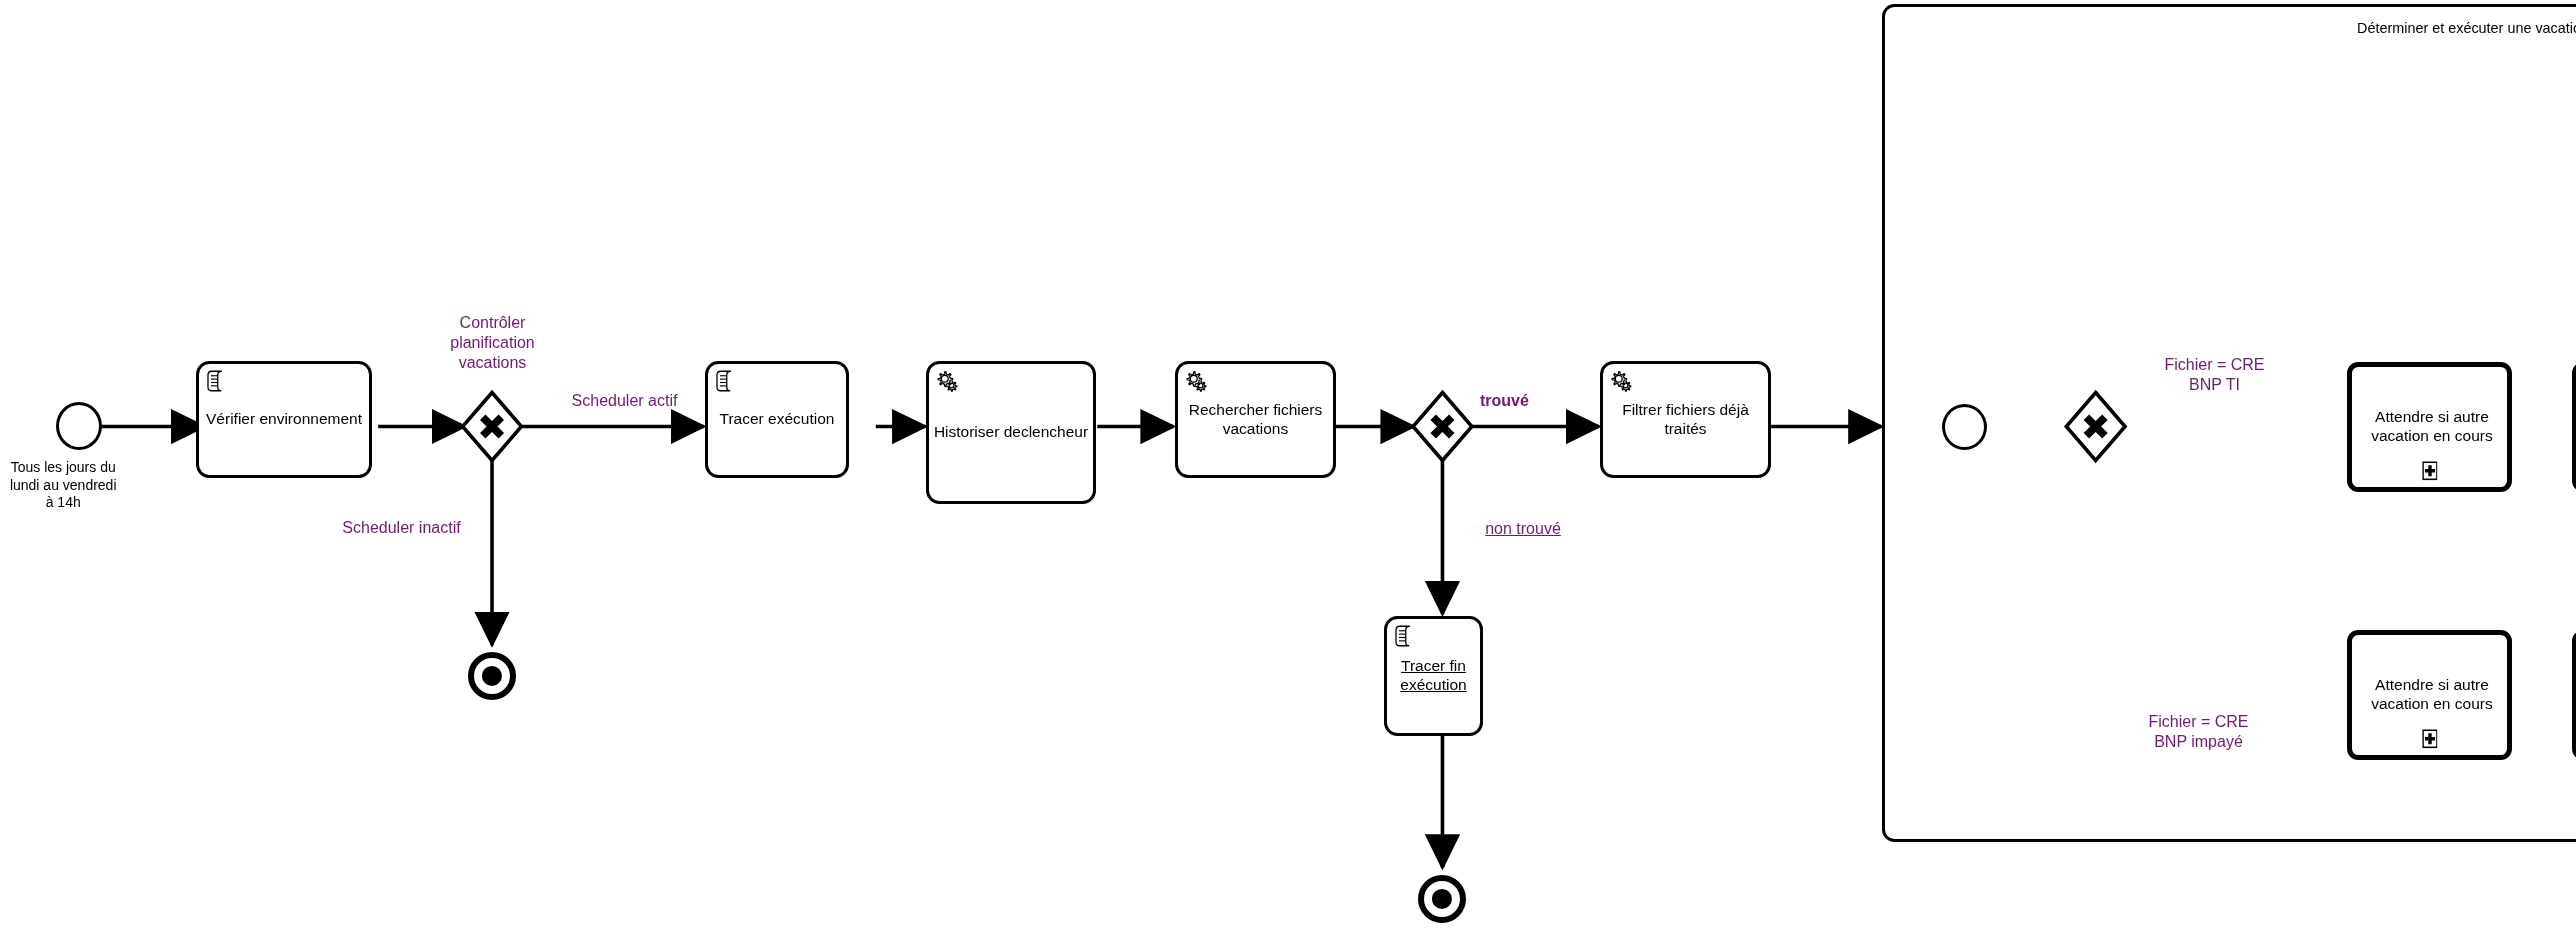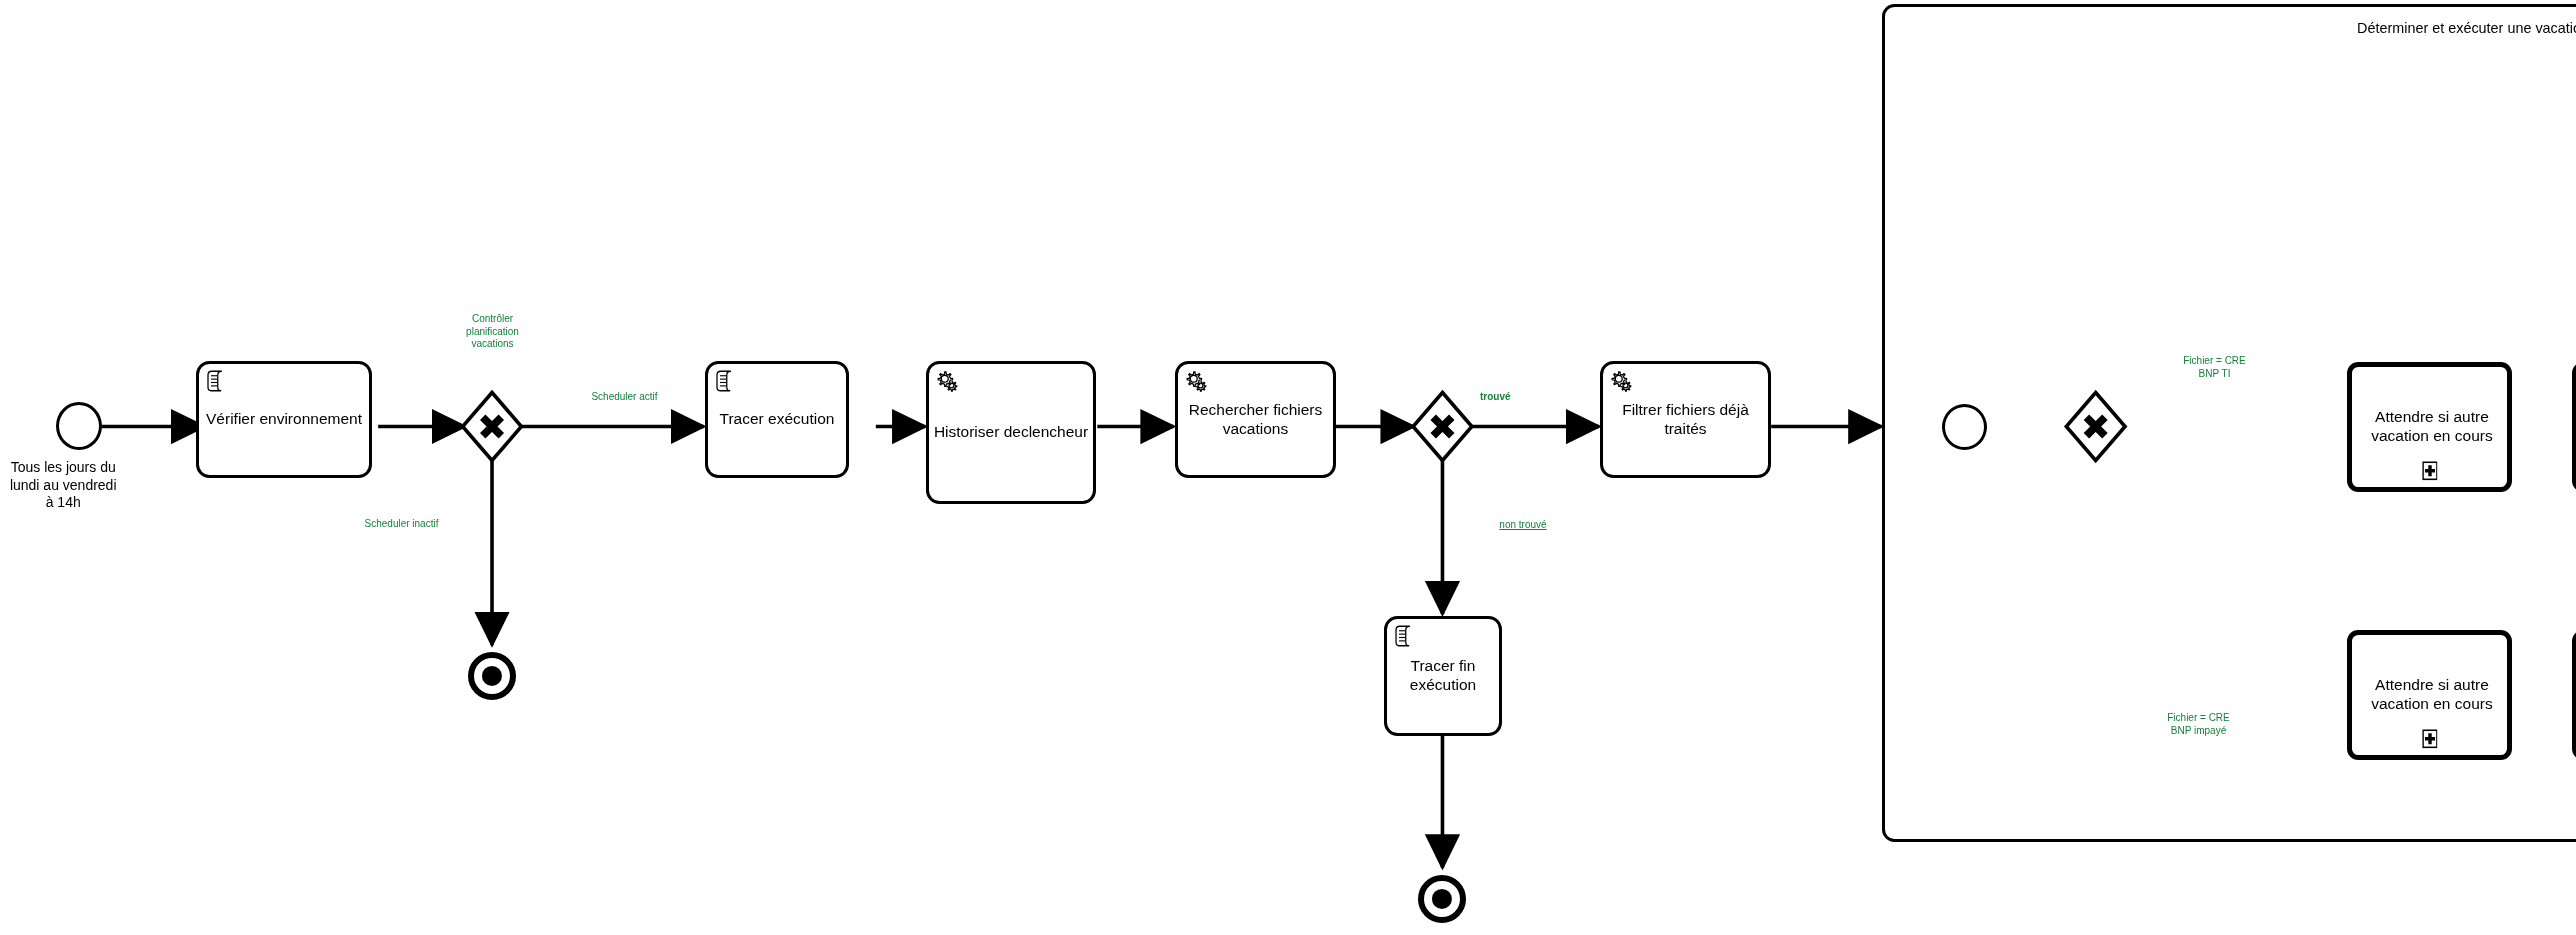--- a/index.html
+++ b/index.html
@@ -84,25 +84,25 @@
   }
   .subprocess-title {
     position: absolute;
     font-size: 14.4px;
     white-space: nowrap;
     text-align: center;
   }
 
   .flow-label {
     position: absolute;
-    font-size: 10px;
+    font-size: 16px;
     line-height: 1.25;
     text-align: center;
     white-space: pre-line;
-    color: #15803d;
+    color: #701a75;
   }
   .event-label {
     position: absolute;
     font-size: 14px;
     line-height: 1.25;
     text-align: center;
     white-space: pre-line;
   }
 </style>
 </head>
@@ -255,21 +255,21 @@
         <path d="M13 4 l1.6 0 0.5 3 2.6 1.1 2.4-1.9 1.1 1.1 -1.9 2.4 1.1 2.6 3 0.5 0 1.6 -3 0.5 -1.1 2.6 1.9 2.4 -1.1 1.1 -2.4-1.9 -2.6 1.1 -0.5 3 -1.6 0 -0.5-3 -2.6-1.1 -2.4 1.9 -1.1-1.1 1.9-2.4 -1.1-2.6 -3-0.5 0-1.6 3-0.5 1.1-2.6 -1.9-2.4 1.1-1.1 2.4 1.9 2.6-1.1 z"></path>
         <circle cx="22" cy="22" r="3.2"></circle>
         <path d="M22 16.5 l1.1 0 0.4 1.9 1.7 0.7 1.6-1.2 0.8 0.8 -1.2 1.6 0.7 1.7 1.9 0.4 0 1.1 -1.9 0.4 -0.7 1.7 1.2 1.6 -0.8 0.8 -1.6-1.2 -1.7 0.7 -0.4 1.9 -1.1 0 -0.4-1.9 -1.7-0.7 -1.6 1.2 -0.8-0.8 1.2-1.6 -0.7-1.7 -1.9-0.4 0-1.1"></path>
       </g>
     </svg>
     <span class="task-label">Rechercher
 fichiers
 vacations</span>
   </div>
 
-  <div class="node task" style="left:1384px; top:616px; width:118px; height:120px;">
+  <div class="node task" style="left:1384px; top:616px; width:99px; height:120px;text-decoration:underline;">
     <svg class="icon-script" viewBox="0 0 32 32">
       <path d="M9 3 h13 c-3 0 -5 2 -5 5 v16 c0 4 2 5 4 5 h-13 c-3 0 -4 -2 -4 -5 v-16 c0 -3 2 -5 5 -5 z" fill="#fff" stroke="#000" stroke-width="1.7" stroke-linejoin="round"></path>
       <g stroke="#000" stroke-width="1.5">
         <path d="M8 9 h8"></path>
           <path d="M8 13.5 h8"></path>
           <path d="M8 18 h8"></path>
           <path d="M8 22.5 h8"></path>
       </g>
     </svg>
     <span class="task-label">Tracer fin

